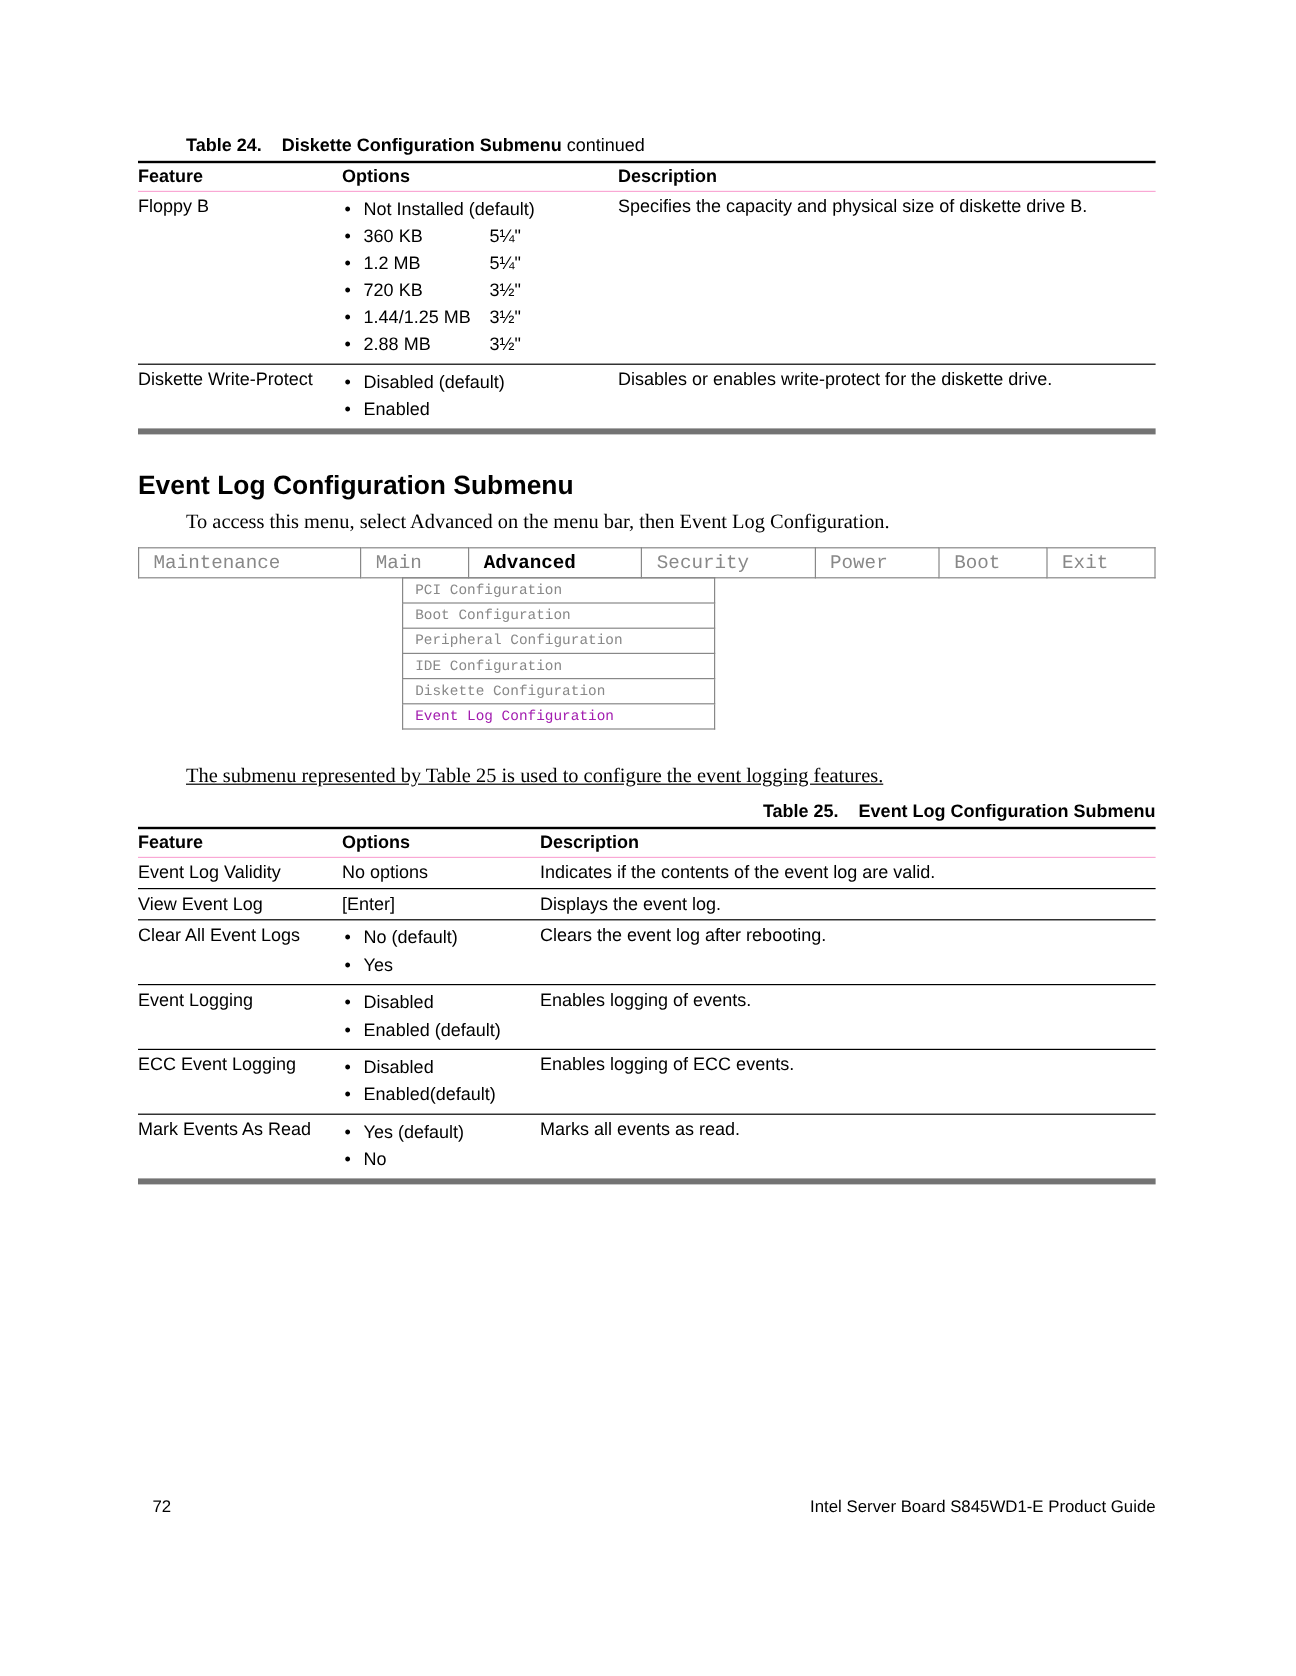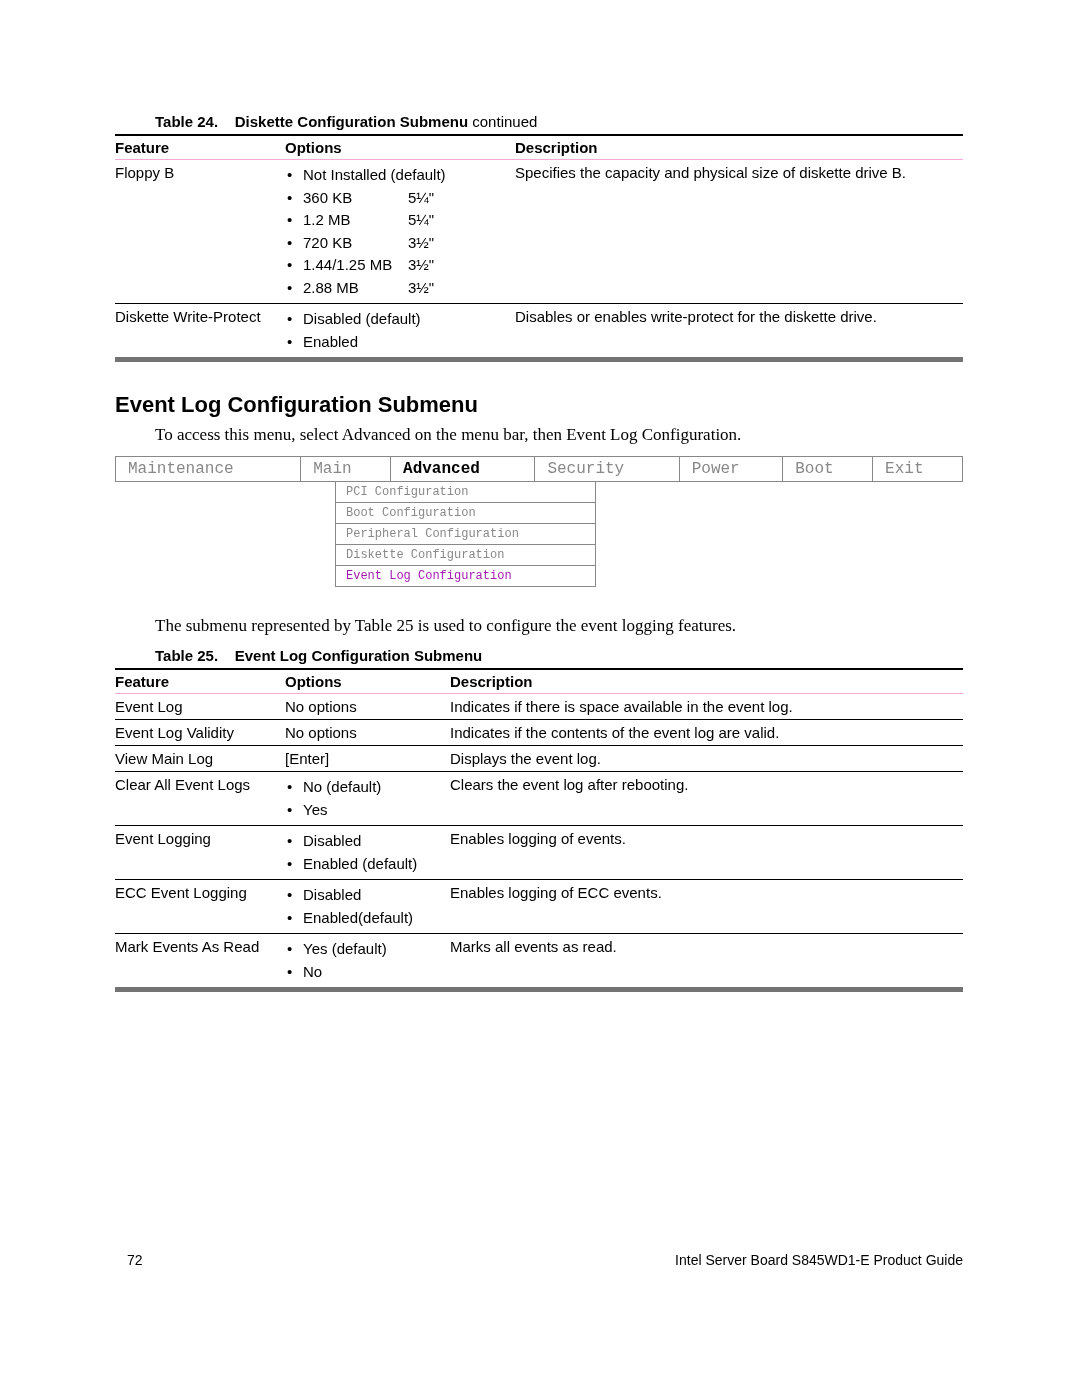--- a/index.html
+++ b/index.html
@@ -195,57 +195,55 @@
           <tr>
             <td>PCI Configuration</td>
           </tr>
       <tr>
             <td>Boot Configuration</td>
           </tr>
       <tr>
             <td>Peripheral Configuration</td>
           </tr>
       <tr>
+            <td>IDE Configuration</td>
+          </tr>
+      <tr>
             <td>Diskette Configuration</td>
           </tr>
       <tr>
             <td class="active">Event Log Configuration</td>
           </tr>
     </tbody>
       </table>
   </div>
 
-  <p class="body" style="padding-left:40px;">The submenu represented by Table 25 is used to configure the event logging features.</p>
-
-  <div class="table-caption caption-indent" style="">
+  <p class="body" style="padding-left:40px;text-decoration:underline;">The submenu represented by Table 25 is used to configure the event logging features.</p>
+
+  <div class="table-caption caption-indent" style="text-align:right;">
     <span class="tab-label">Table 25.</span>&nbsp;&nbsp;&nbsp;
     <span class="tab-title">Event Log Configuration Submenu</span>
   </div>
 
   <table class="data t25">
     <thead>
       <tr>
         <th class="c1">Feature</th>
         <th class="c2">Options</th>
         <th>Description</th>
       </tr>
     </thead>
     <tbody>
       <tr>
-        <td>Event Log</td>
-        <td>No options</td>
-        <td>Indicates if there is space available in the event log.</td>
-      </tr>
-      <tr>
         <td>Event Log Validity</td>
         <td>No options</td>
         <td>Indicates if the contents of the event log are valid.</td>
       </tr>
       <tr>
-        <td>View Main Log</td>
+        <td>View Event Log</td>
         <td>[Enter]</td>
         <td>Displays the event log.</td>
       </tr>
       <tr>
         <td>Clear All Event Logs</td>
         <td>
           <ul class="opts">
             <li>No (default)</li>
             <li>Yes</li>
           </ul>

